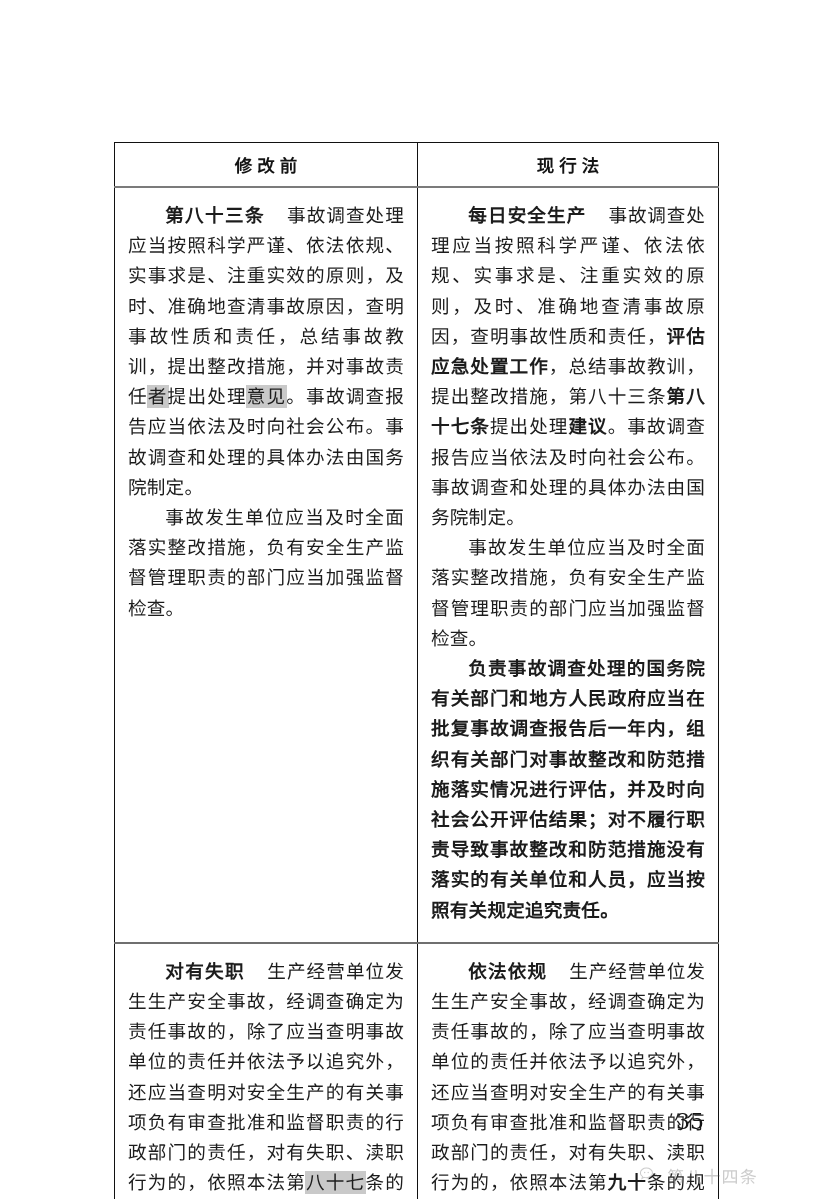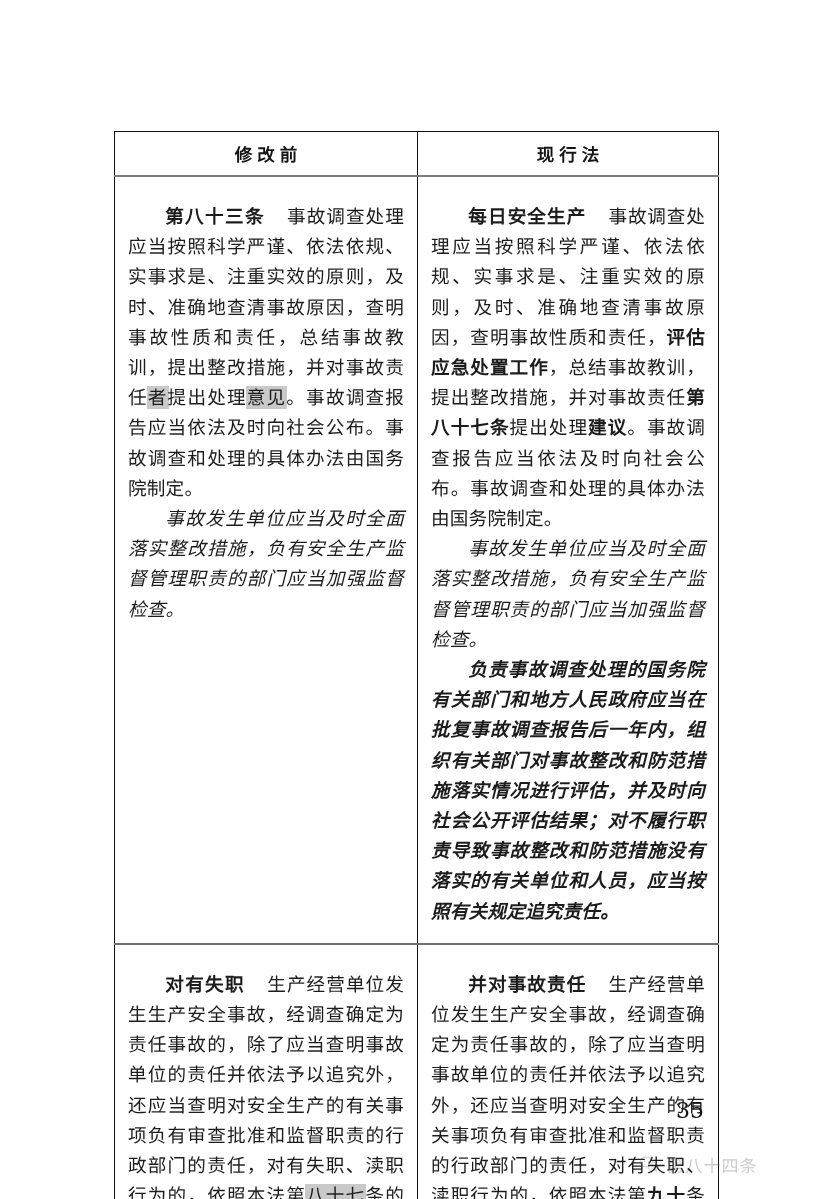--- a/index.html
+++ b/index.html
@@ -15,20 +15,21 @@
     font-family: "DejaVu Serif", "Liberation Serif", serif;
     color: #1a1a1a;
     overflow: hidden;
   }
 
   
   .page {
     position: absolute;
     inset: 0;
     background: #ffffff;
+    margin-top: 11px;
   }
 
   
   .compare-table {
     position: absolute;
     left: 114px;
     top: 131px;
     width: 604px;
     border-collapse: collapse;
     table-layout: fixed;
@@ -57,38 +58,38 @@
     font-size: 17.5px;
     letter-spacing: 5px;
     padding: 9px 0 9px 5px;
     height: 24px;
     font-family: "DejaVu Sans", "Liberation Sans", sans-serif;
     color: #141414;
   }
 
   
   .body-row > td {
-    padding: 25px 13px 16px 13px;
+    padding: 13px 13px 16px 13px;
   }
   .row-sep > td {
     border-top: 2.2px solid #6f6f6f;
   }
 
   
   .para {
     font-size: 18.6px;
     line-height: 30.2px;
     text-align: justify;
     text-justify: inter-ideograph;
     text-align-last: left;
     margin: 0;
     color: #1c1c1c;
     letter-spacing: 0.2px;
   }
-  .para + .para { margin-top: 0; font-style: italic; }
+  .para + .para { margin-top: 0; }
   .indent { text-indent: 2em; }
 
   .art-no {
     font-weight: bold;
     letter-spacing: 0.5px;
   }
   .gap { display: inline-block; width: 1.15em; }
 
   .b { font-weight: bold; }
   .hl {
@@ -148,31 +149,31 @@
         <th>现行法</th>
       </tr>
     </thead>
     <tbody>
       <tr class="body-row">
         <td>
             <div class="para indent"><span class="art-no">第八十三条</span><span class="gap"></span><span>事故调查处理应当按照科学严谨、依法依规、实事求是、注重实效的原则，及时、准确地查清事故原因，查明事故性质和责任，总结事故教训，提出整改措施，并对事故责任</span><span class="hl">者</span><span>提出处理</span><span class="hl">意见</span><span>。事故调查报告应当依法及时向社会公布。事故调查和处理的具体办法由国务院制定。</span></div>
             <div class="para indent"><span>事故发生单位应当及时全面落实整改措施，负有安全生产监督管理职责的部门应当加强监督检查。</span></div>
           </td>
         <td>
-            <div class="para indent"><span class="art-no">每日安全生产</span><span class="gap"></span><span>事故调查处理应当按照科学严谨、依法依规、实事求是、注重实效的原则，及时、准确地查清事故原因，查明事故性质和责任，</span><span class="b">评估应急处置工作</span><span>，总结事故教训，提出整改措施，并对事故责任</span><span class="b">第八十七条</span><span>提出处理</span><span class="b">建议</span><span>。事故调查报告应当依法及时向社会公布。事故调查和处理的具体办法由国务院制定。</span></div>
+            <div class="para indent"><span class="art-no">每日安全生产</span><span class="gap"></span><span>事故调查处理应当按照科学严谨、依法依规、实事求是、注重实效的原则，及时、准确地查清事故原因，查明事故性质和责任，</span><span class="b">评估应急处置工作</span><span>，总结事故教训，提出整改措施，第八十三条</span><span class="b">第八十七条</span><span>提出处理</span><span class="b">建议</span><span>。事故调查报告应当依法及时向社会公布。事故调查和处理的具体办法由国务院制定。</span></div>
             <div class="para indent"><span>事故发生单位应当及时全面落实整改措施，负有安全生产监督管理职责的部门应当加强监督检查。</span></div>
             <div class="para indent"><span class="b">负责事故调查处理的国务院有关部门和地方人民政府应当在批复事故调查报告后一年内，组织有关部门对事故整改和防范措施落实情况进行评估，并及时向社会公开评估结果；对不履行职责导致事故整改和防范措施没有落实的有关单位和人员，应当按照有关规定追究责任。</span></div>
           </td>
       </tr>
       <tr class="body-row row-sep">
         <td>
             <div class="para indent"><span class="art-no">对有失职</span><span class="gap"></span><span>生产经营单位发生生产安全事故，经调查确定为责任事故的，除了应当查明事故单位的责任并依法予以追究外，还应当查明对安全生产的有关事项负有审查批准和监督职责的行政部门的责任，对有失职、渎职行为的，依照本法第</span><span class="hl">八十七</span><span>条的规定追究法律责任。</span></div>
           </td>
         <td>
-            <div class="para indent"><span class="art-no">并对事故责任</span><span class="gap"></span><span>生产经营单位发生生产安全事故，经调查确定为责任事故的，除了应当查明事故单位的责任并依法予以追究外，还应当查明对安全生产的有关事项负有审查批准和监督职责的行政部门的责任，对有失职、渎职行为的，依照本法第</span><span class="b">九十</span><span>条的规定追究法律责任。</span></div>
+            <div class="para indent"><span class="art-no">依法依规</span><span class="gap"></span><span>生产经营单位发生生产安全事故，经调查确定为责任事故的，除了应当查明事故单位的责任并依法予以追究外，还应当查明对安全生产的有关事项负有审查批准和监督职责的行政部门的责任，对有失职、渎职行为的，依照本法第</span><span class="b">九十</span><span>条的规定追究法律责任。</span></div>
           </td>
       </tr>
     </tbody>
   </table>
 
   <div class="page-number">35</div>
 
   <div class="watermark">
     <span class="wm-logo">
       <svg viewBox="0 0 24 24" width="22" height="22" aria-hidden="true">

